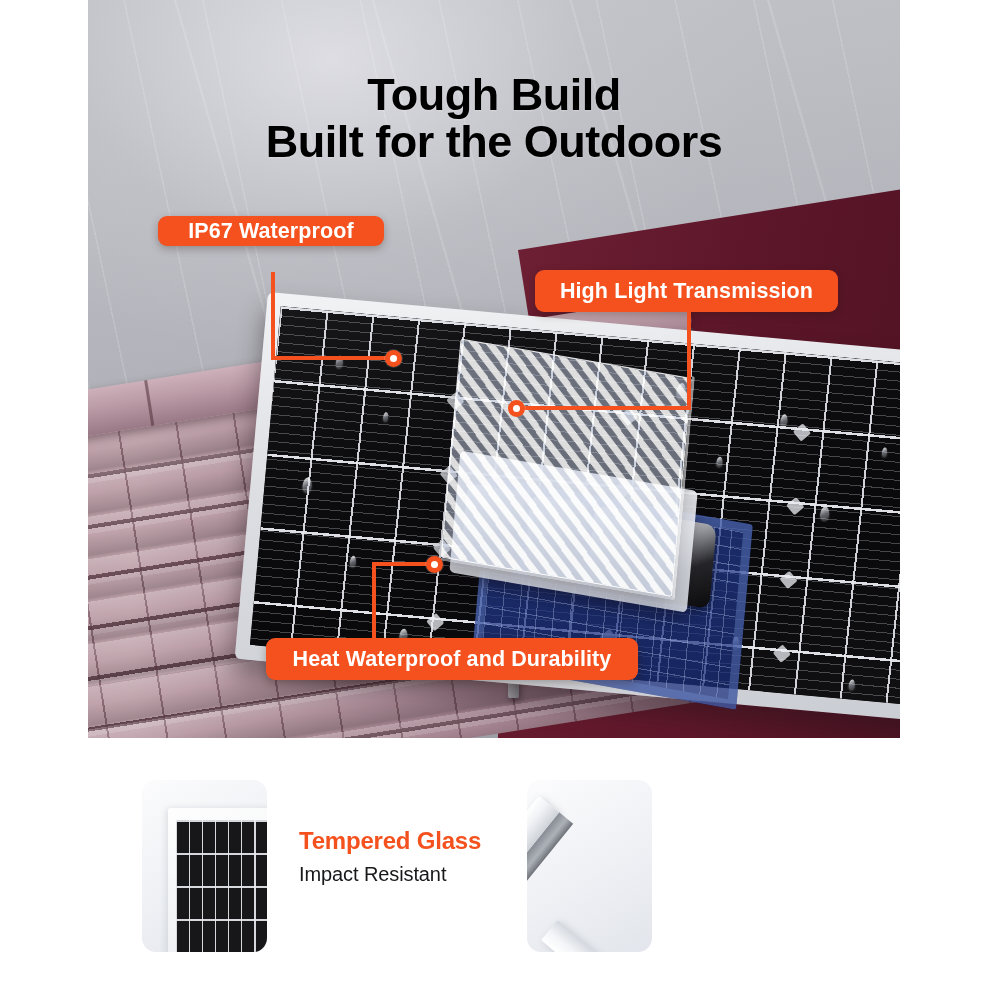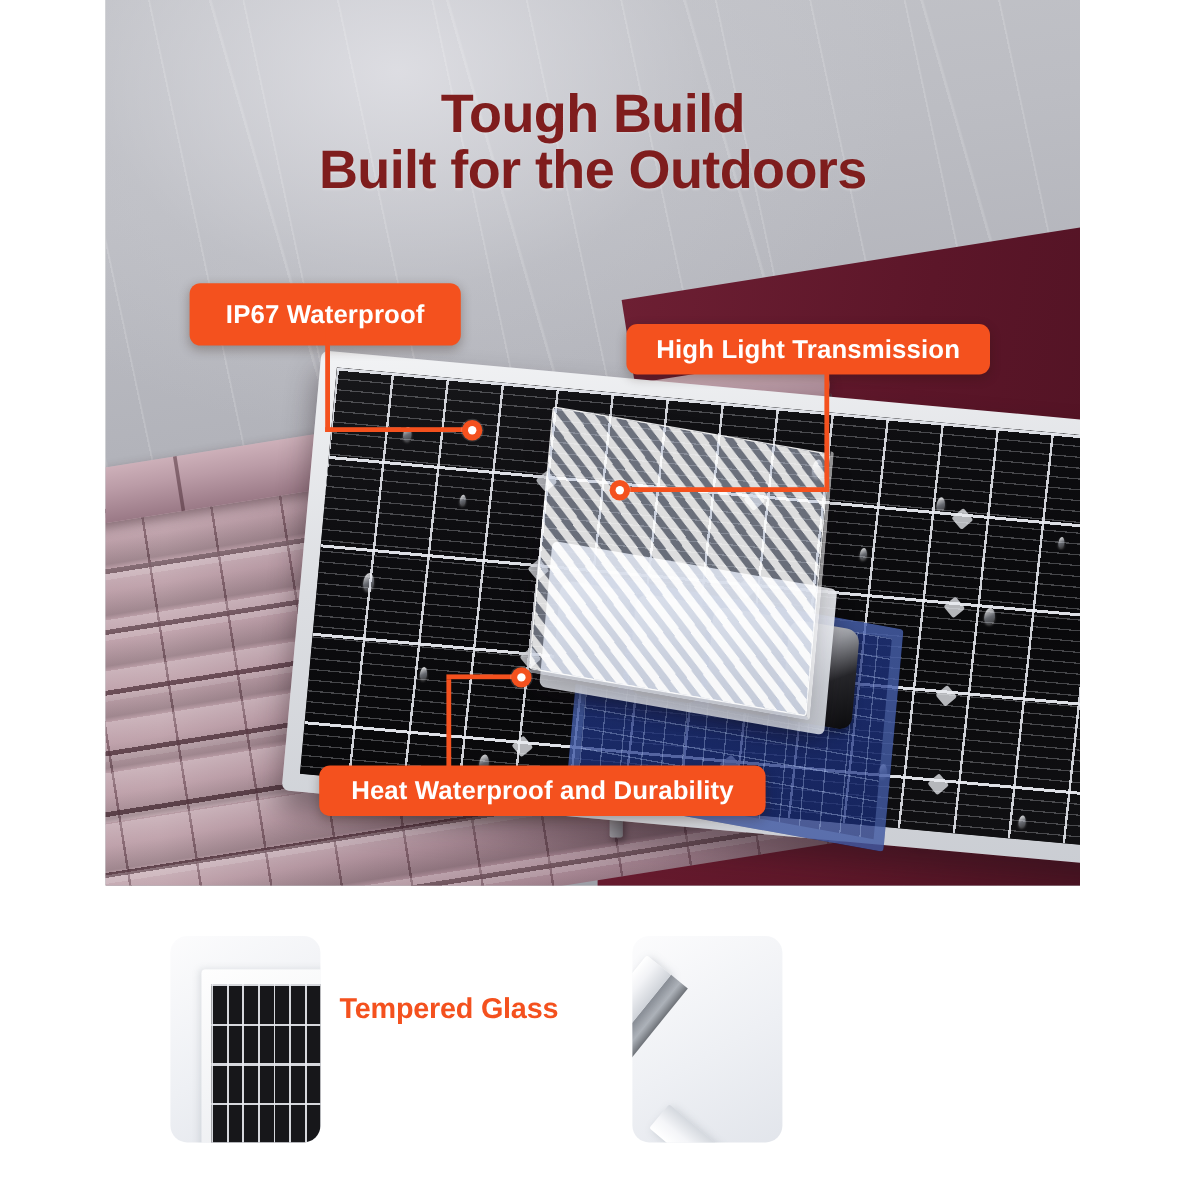--- a/index.html
+++ b/index.html
@@ -96,21 +96,21 @@
   .glassedge{position:absolute;left:196px;top:36px;width:234px;height:222px;
         transform:skewY(4.5deg);border-radius:3px;
         border-right:3px solid rgba(255,255,255,.55);border-bottom:3px solid rgba(225,230,240,.5);}
 
   
   .leg{position:absolute;background:linear-gradient(90deg,#b6b8bd,#8d9095);border-radius:2px;
         box-shadow:2px 3px 6px rgba(30,18,24,.5);}
 
   
   .headline{position:absolute;left:0;right:0;top:72px;text-align:center;
-        color:#7f1d1d;font-weight:800;letter-spacing:-.5px;line-height:1.04;
+        color:#000000;font-weight:800;letter-spacing:-.5px;line-height:1.04;
         text-shadow:0 1px 2px rgba(255,255,255,.25);}
   .h1a{font-size:45px;}
   .h1b{font-size:45px;}
 
   
   .badge{position:absolute;background:#f4511e;color:#fff;border-radius:9px;
         font-size:21.5px;font-weight:700;letter-spacing:.1px;
         display:flex;align-items:center;justify-content:center;
         box-shadow:0 3px 9px rgba(40,20,10,.3);white-space:nowrap;}
   .lead{position:absolute;background:#f4511e;}
@@ -140,21 +140,21 @@
         transform:rotate(39deg);transform-origin:0 0;border-radius:2px;
         background:linear-gradient(90deg,#ffffff 0%,#f2f3f6 40%,#cfd3d9 100%);
         box-shadow:3px 0 7px rgba(120,128,140,.35);}
   .af-b{position:absolute;left:4px;top:6px;width:18px;height:196px;
         transform:rotate(39deg) translate(26px,0);transform-origin:0 0;
         background:linear-gradient(90deg,#8e9299 0%,#aeb3ba 55%,#6e7278 100%);}
   .af-c{position:absolute;left:6px;top:150px;width:26px;height:186px;
         transform:rotate(-50deg);transform-origin:0 0;border-radius:2px;
         background:linear-gradient(90deg,#ffffff 0%,#f4f5f8 45%,#d4d8de 100%);
         box-shadow:0 3px 7px rgba(120,128,140,.3);}
-  .ctext{margin-left:16px;padding-top:46px;}
+  .ctext{margin-left:32px;padding-top:46px;}
   .ctitle{color:#f4511e;font-size:24px;font-weight:700;line-height:1.21;letter-spacing:-.2px;}
   .csub{color:#17181a;font-size:20px;font-weight:400;margin-top:8px;letter-spacing:-.1px;}
 </style>
 </head>
 <body>
 
 <div class="page">
 
   <div class="hero">
     <div class="sky"></div>
@@ -231,44 +231,45 @@
       <div class="glasslayer"></div>
       <div class="glassedge"></div>
     </div>
 
     <div class="headline">
       <div class="h1a">Tough Build</div>
       <div class="h1b">Built for the Outdoors</div>
     </div>
   </div>
 
-  <div class="badge" style="left:158px;top:236px;width:226px;height:52px;">IP67 Waterproof</div>
+  <div class="badge" style="left:158px;top:216px;width:226px;height:30px;">IP67 Waterproof</div>
   <div class="lead" style="left:271px;top:272px;width:4px;height:88px;"></div>
   <div class="lead" style="left:271px;top:356px;width:124px;height:4px;"></div>
   <div class="dot" style="left:385px;top:350px;"></div>
 
-  <div class="badge" style="left:522px;top:270px;width:303px;height:42px;">High Light Transmission</div>
+  <div class="badge" style="left:535px;top:270px;width:303px;height:42px;">High Light Transmission</div>
   <div class="lead" style="left:687px;top:310px;width:4px;height:100px;"></div>
   <div class="lead" style="left:518px;top:406px;width:173px;height:4px;"></div>
   <div class="dot" style="left:508px;top:400px;"></div>
 
   <div class="badge" style="left:266px;top:638px;width:372px;height:42px;">Heat Waterproof and Durability</div>
   <div class="lead" style="left:372px;top:566px;width:4px;height:74px;"></div>
   <div class="lead" style="left:372px;top:562px;width:62px;height:4px;"></div>
   <div class="dot" style="left:426px;top:556px;"></div>
 
   <div class="cards">
 
     <div class="card" style="left:142px;top:20px;">
       <div class="thumb">
         <div class="tg-frame"></div>
         <div class="tg-cells"></div>
       </div>
       <div class="ctext">
         <div class="ctitle">Tempered Glass</div>
+        <div class="csub">Impact Resistant</div>
       </div>
     </div>
 
     <div class="card" style="left:527px;top:20px;">
       <div class="thumb">
         <div class="af">
           <div class="af-b"></div>
           <div class="af-a"></div>
           <div class="af-c"></div>
         </div>

